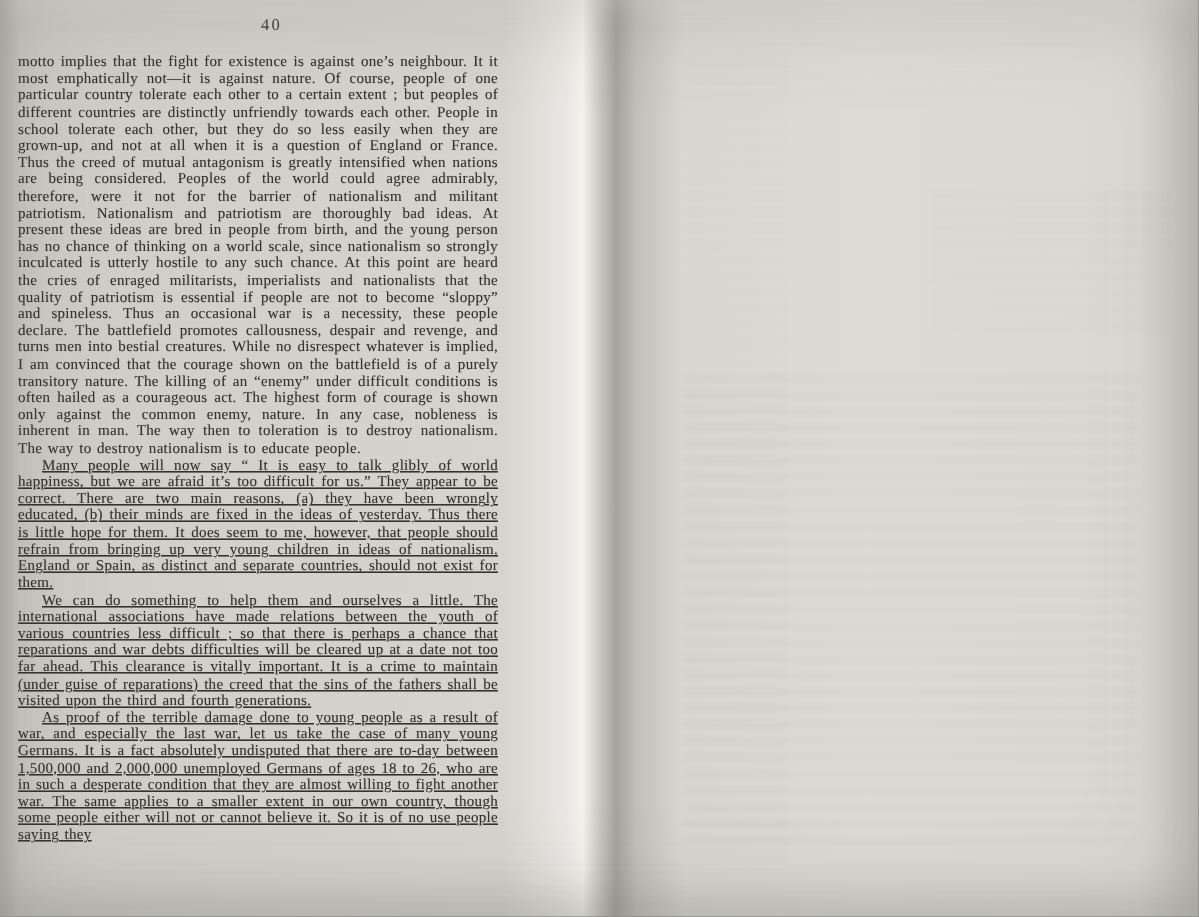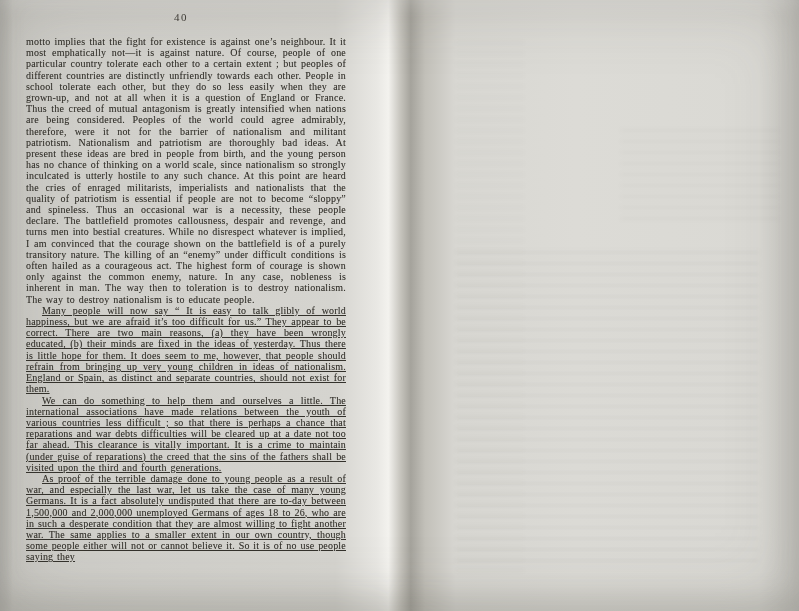--- a/index.html
+++ b/index.html
@@ -22,21 +22,21 @@
   }
   .page { position:absolute; top:0; bottom:0; }
   .page-left  { left:0;   width:399px; }
   .page-right { left:399px; right:0; }
   .page-number {
     position:absolute; top:11px; text-align:center;
     font-size:11px; letter-spacing:1.5px; color:#3a3832;
   }
   .pn-left  { left:21px;  width:320px; }
   .text-block { position:absolute; top:36px; }
-  .tb-left  { left:26px;  width:320px; }
+  .tb-left  { left:12px;  width:320px; }
   .para {
     margin:0;
     font-size:10px; line-height:11.2px;
     letter-spacing:0.2px; word-spacing:1px;
     text-align:justify;
     text-shadow:0 0 0.6px rgba(52,50,44,0.35);
   }
   .para.indent { text-indent:16px;text-decoration:underline; }
   .bleed {
     position:absolute; pointer-events:none;

